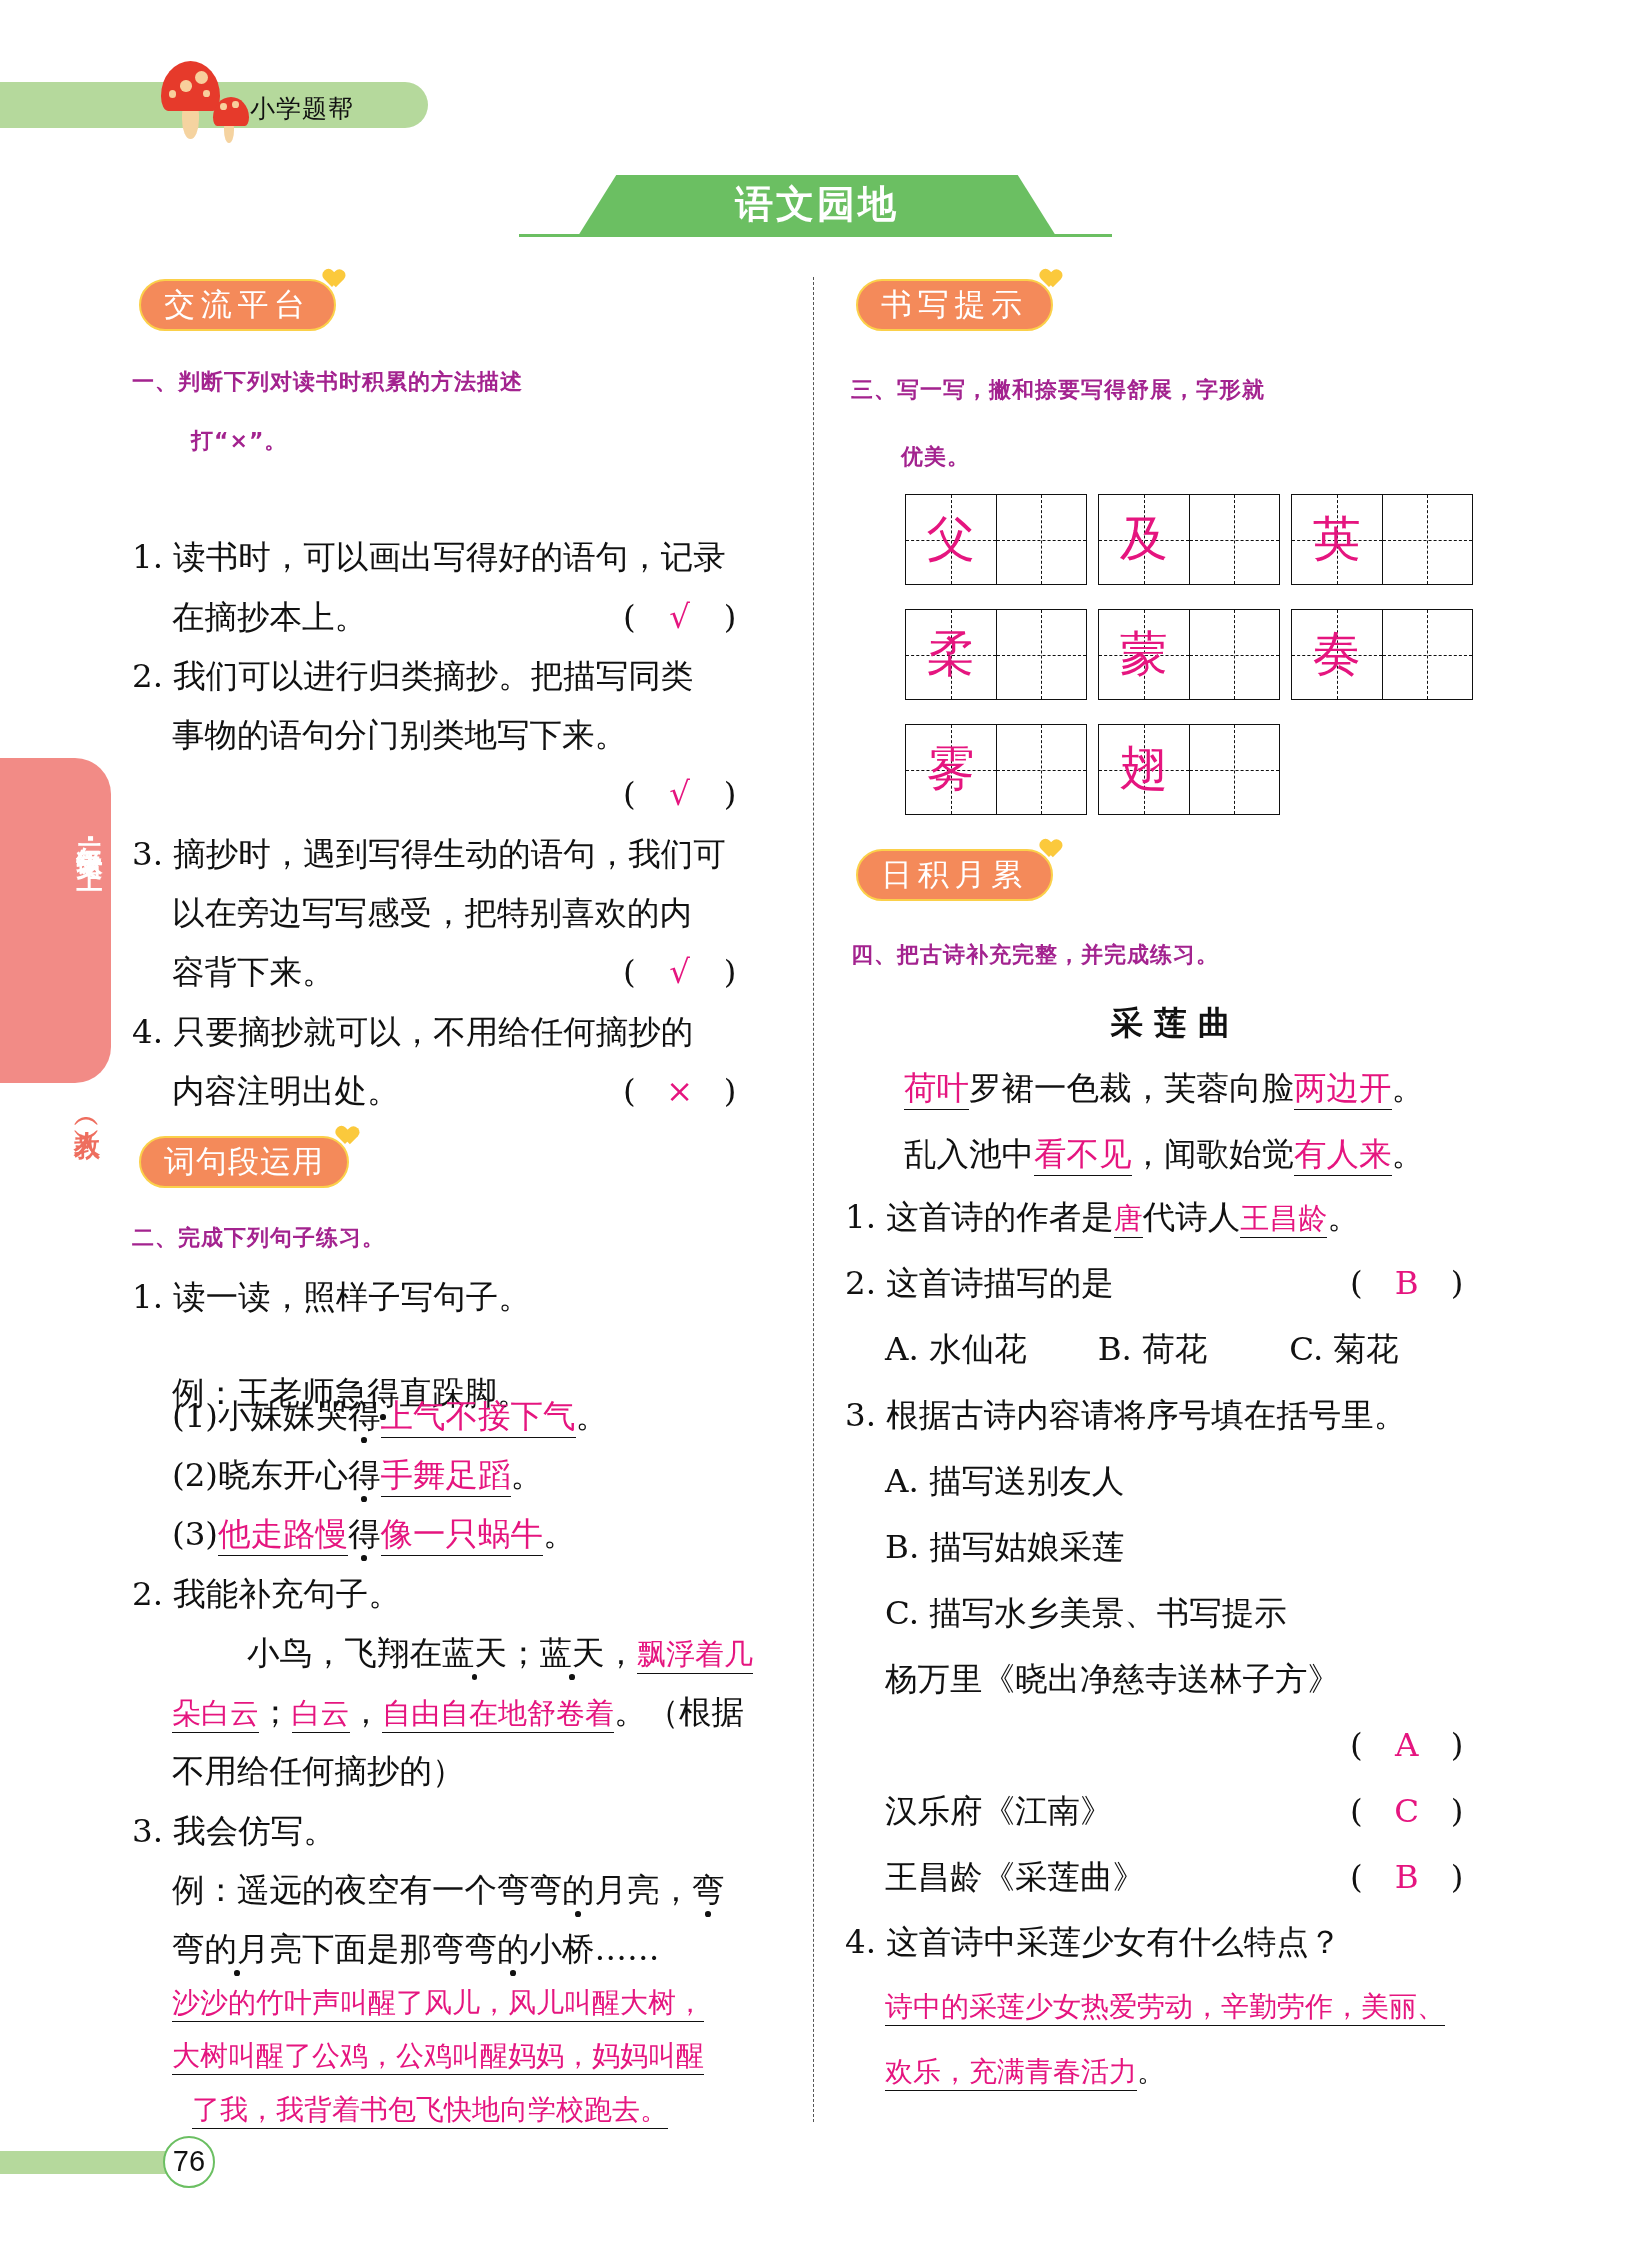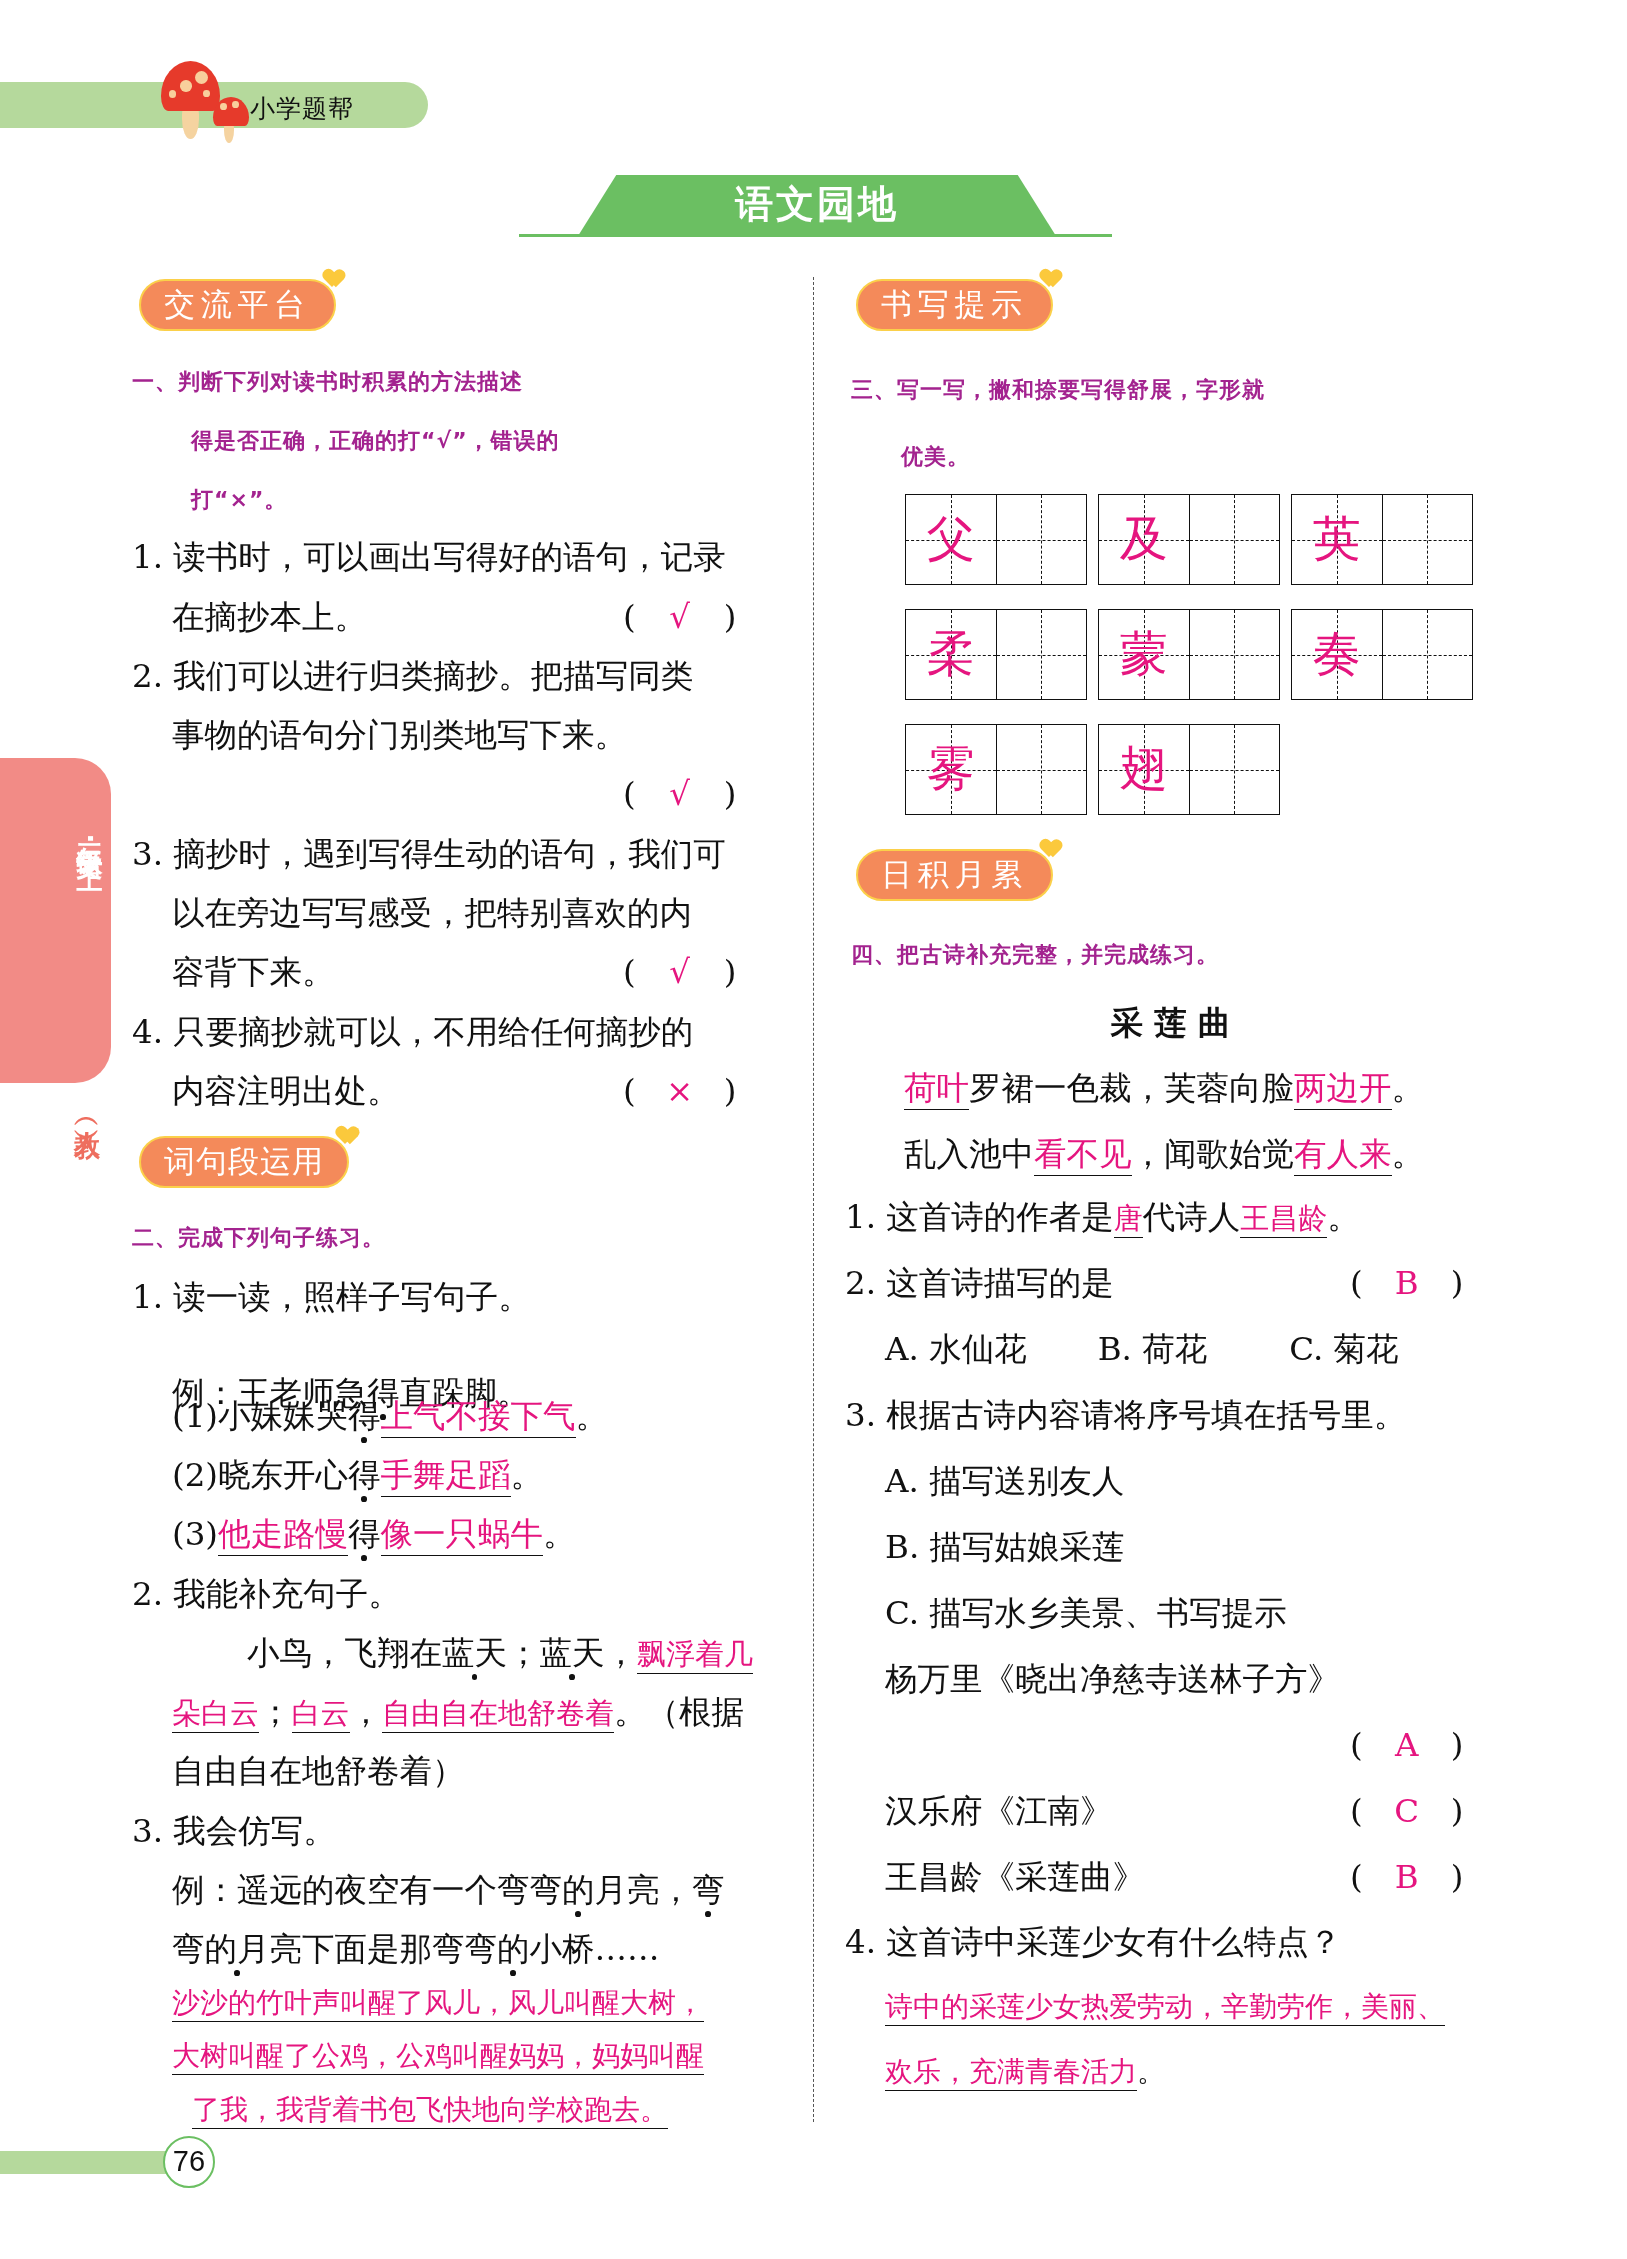--- a/index.html
+++ b/index.html
@@ -86,21 +86,20 @@
 <div class="side-edition">（人教）</div>
 
 <div class="col-divider"></div>
 
 <div class="badge" style="left:139px;top:279px;">
   <span>交流平台</span><span class="heart"></span>
 </div>
 
 <div class="q-head" style="left:132px;top:352px;">
   <div>一、判断下列对读书时积累的方法描述</div>
-  <div style="padding-left:59px;">得是否正确，正确的打“√”，错误的</div>
   <div style="padding-left:59px;">打“×”。</div>
 </div>
 
 <div class="line" style="left:132px;top:533px;"><span>1. 读书时，可以画出写得好的语句，记录</span></div>
 <div class="line" style="left:172px;top:593px;"><span>在摘抄本上。</span></div>
 <div class="paren" style="left:623px;top:593px;">(<span class="mark">√</span>)</div>
 
 <div class="line" style="left:132px;top:652px;"><span>2. 我们可以进行归类摘抄。把描写同类</span></div>
 <div class="line" style="left:172px;top:711px;"><span>事物的语句分门别类地写下来。</span></div>
 <div class="paren" style="left:623px;top:770px;">(<span class="mark">√</span>)</div>
@@ -134,21 +133,21 @@
   <span>(3)</span><span class="ans u">他走路慢</span><span class="dot">得</span><span class="ans u">像一只蜗牛</span><span>。</span>
 </div>
 
 <div class="line" style="left:132px;top:1570px;">2. 我能补充句子。</div>
 <div class="line" style="left:247px;top:1629px;">
   <span>小鸟，飞翔在</span><span class="dot">蓝天</span><span>；</span><span class="dot">蓝天</span><span>，</span><span class="ans u" style="font-size:29px;">飘浮着几</span>
 </div>
 <div class="line" style="left:172px;top:1688px;">
   <span class="ans u" style="font-size:29px;">朵白云</span><span>；</span><span class="ans u" style="font-size:29px;">白云</span><span>，</span><span class="ans u" style="font-size:29px;">自由自在地舒卷着</span><span>。（根据</span>
 </div>
-<div class="line" style="left:172px;top:1747px;">自由自在地舒卷着）</div>
+<div class="line" style="left:172px;top:1747px;">不用给任何摘抄的）</div>
 
 <div class="line" style="left:132px;top:1807px;">3. 我会仿写。</div>
 <div class="line" style="left:172px;top:1866px;">
   <span>例：遥远的夜空有一个</span><span class="dot">弯弯的月亮</span><span>，</span><span class="dot">弯</span>
 </div>
 <div class="line" style="left:172px;top:1925px;">
   <span class="dot">弯的月亮</span><span>下面是那</span><span class="dot">弯弯的小桥</span><span>……</span>
 </div>
 <div class="line ans" style="left:172px;top:1979px;font-size:28px;"><span class="u">沙沙的竹叶声叫醒了风儿，风儿叫醒大树，</span></div>
 <div class="line ans" style="left:172px;top:2032px;font-size:28px;"><span class="u">大树叫醒了公鸡，公鸡叫醒妈妈，妈妈叫醒</span></div>

